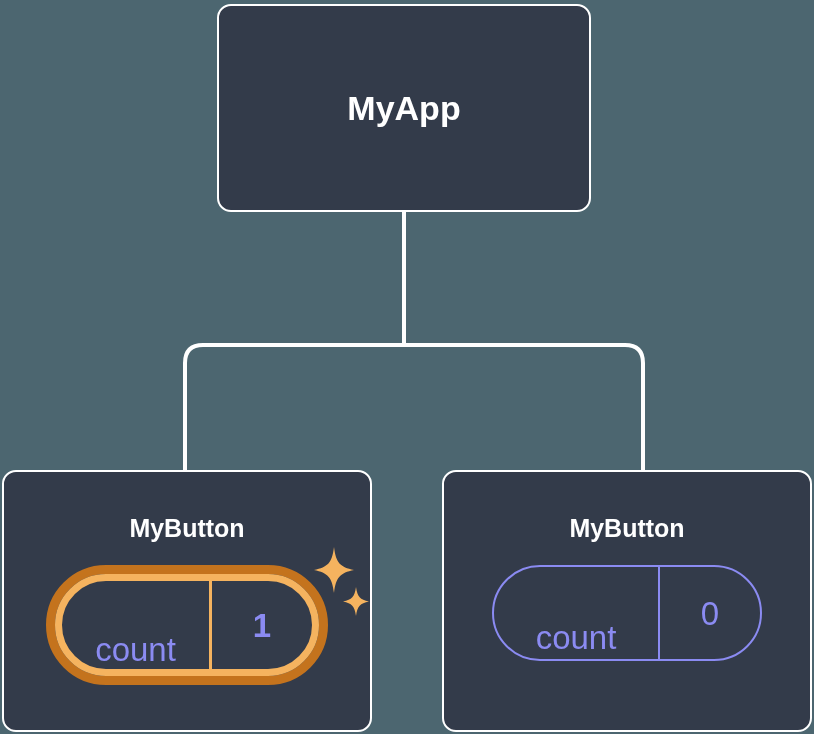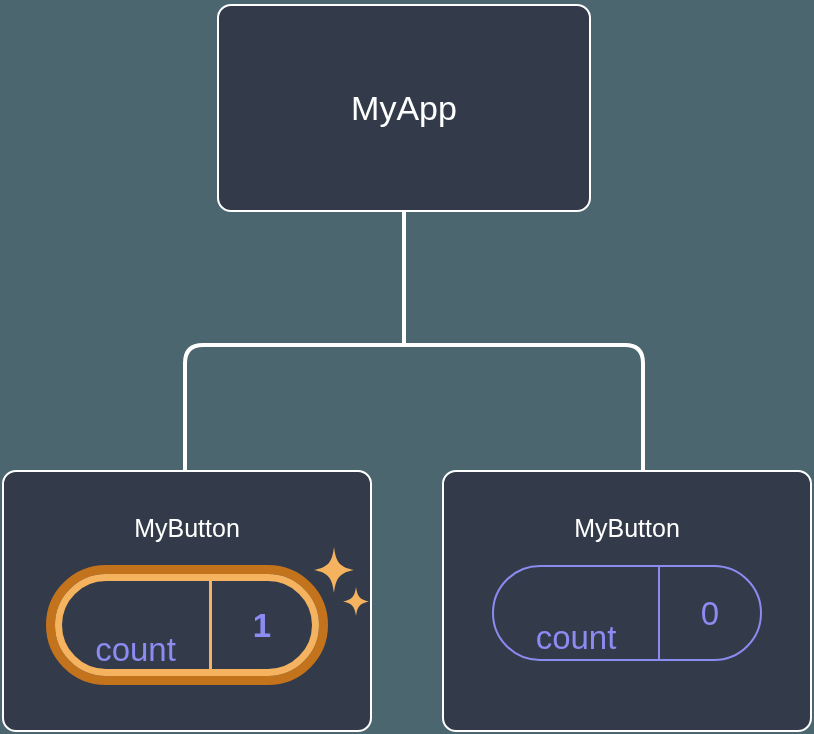--- a/index.html
+++ b/index.html
@@ -60,21 +60,21 @@
     left: 442px;
     top: 470px;
     width: 370px;
     height: 262px;
     padding-top: 44px;
   }
 
   .node-title {
     color: #ffffff;
     font-size: 33px;
-    font-weight: 400;
+    font-weight: 700;
     letter-spacing: 0px;
     line-height: 1;
     white-space: nowrap;
   }
   .node-root .node-title {
     font-size: 34px;
   }
   .node-child-left .node-title,
   .node-child-right .node-title {
     font-size: 25px;

